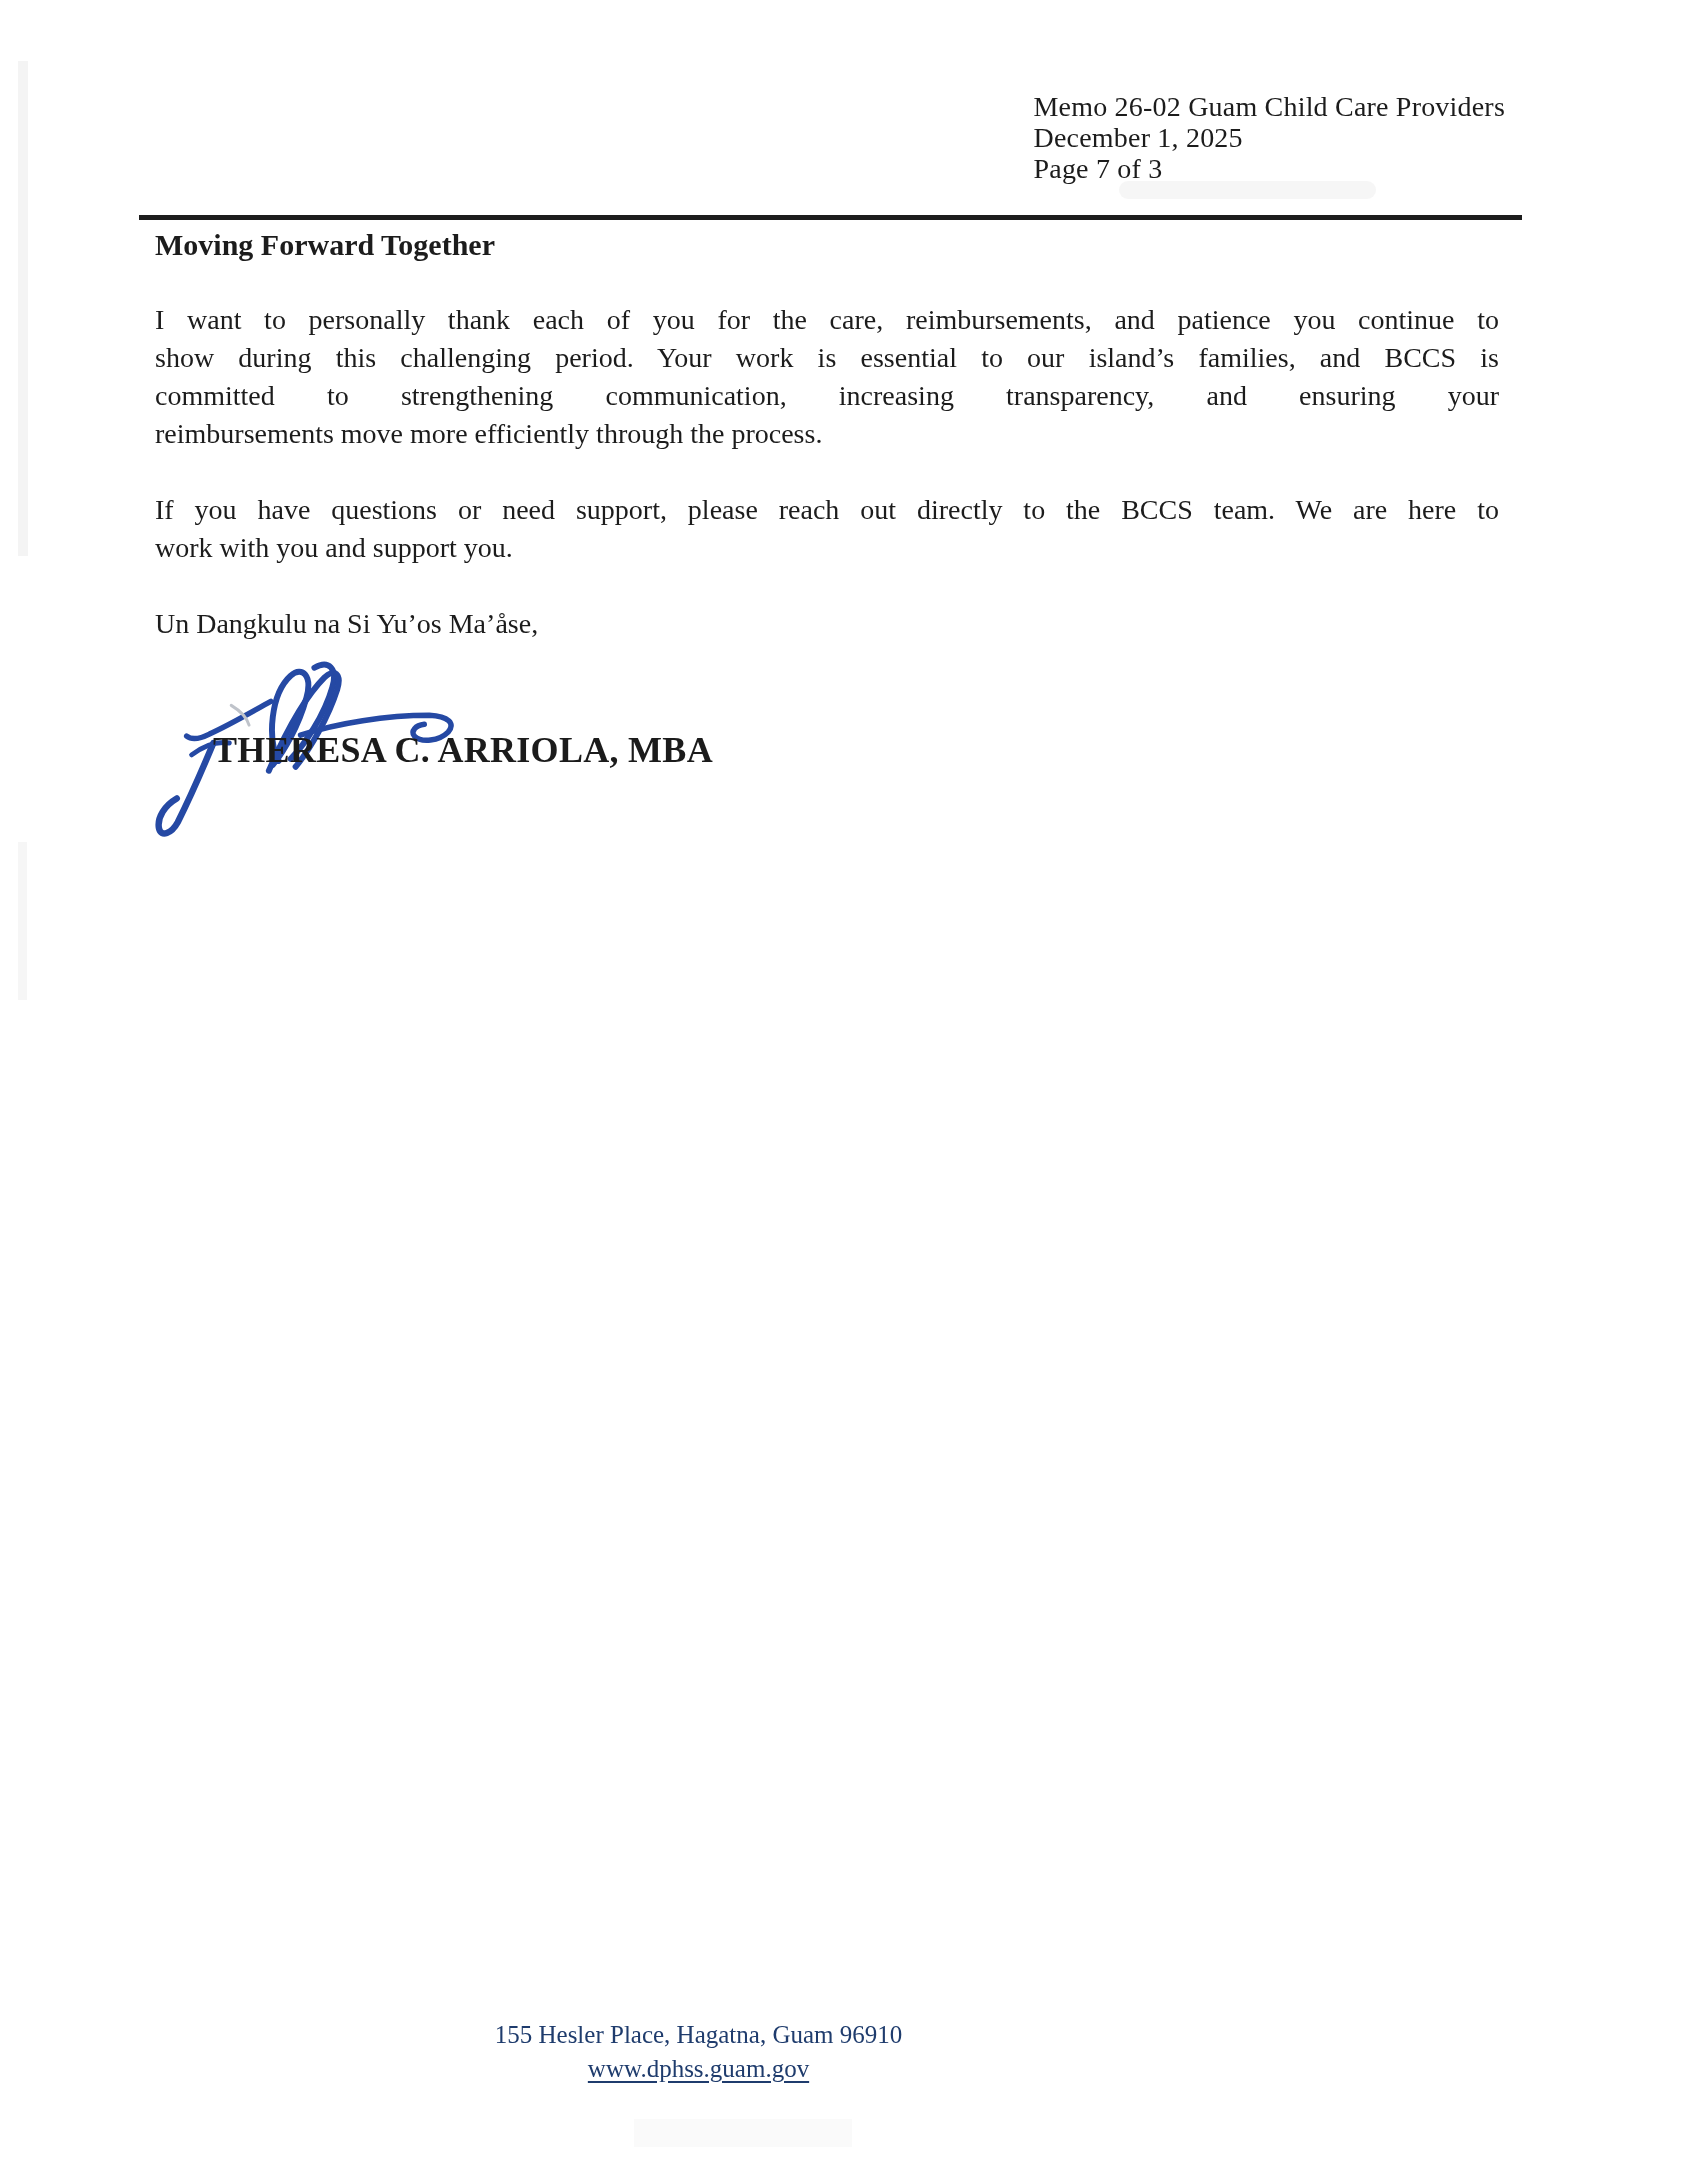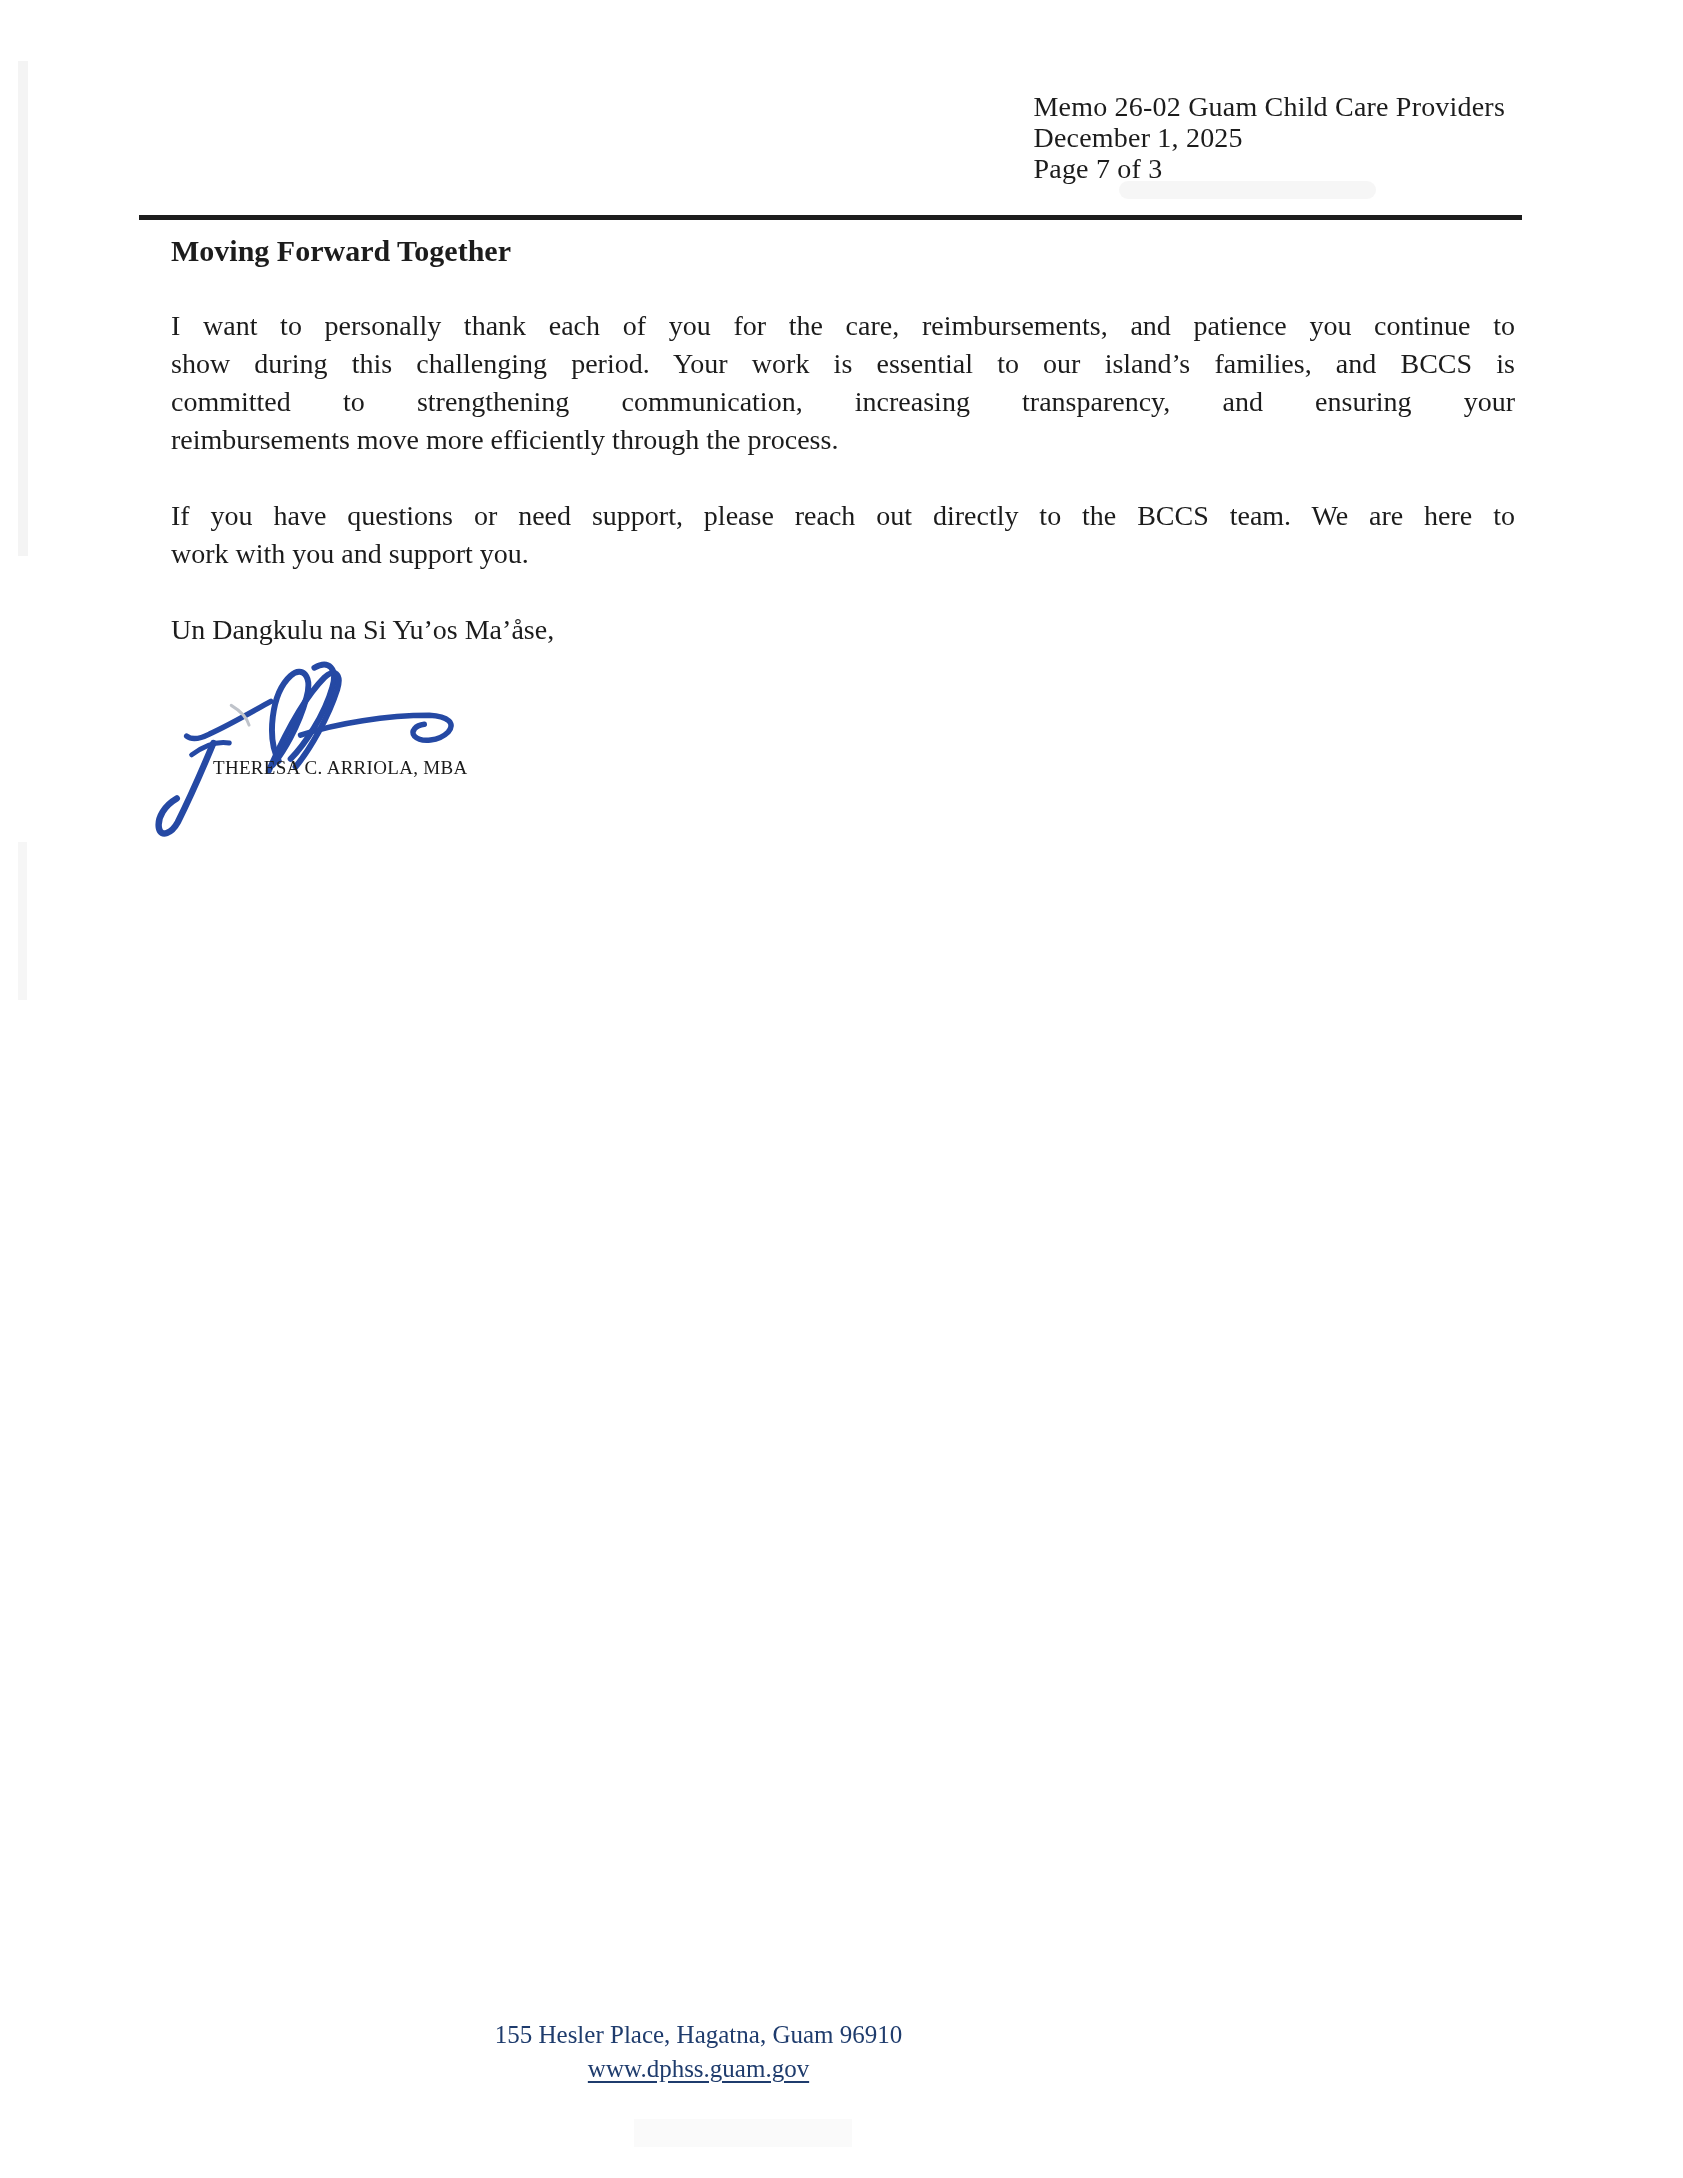--- a/index.html
+++ b/index.html
@@ -26,40 +26,40 @@
     letter-spacing:0.2px;
   }
 
   .rule {
     position:absolute; left:139px; top:215px;
     width:1383px; height:5px;
     background:#1d1d1d;
   }
 
   .content {
-    position:absolute; left:155px; top:232px;
+    position:absolute; left:155px; top:226px;
     width:1344px;
-    font-size:28px; line-height:38px;margin-left:16px;
+    font-size:28px; line-height:38px;
   }
   .heading {
     font-weight:bold; font-size:30px; line-height:38px;
     margin:0 0 37px 0;
   }
   .para { margin:0 0 38px 0; }
   .jline   { text-align:justify; text-align-last:justify; height:38px; }
   .lastline{ text-align:left; height:38px; }
   .closing { margin:0; }
 
   .signature {
     position:absolute; left:134px; top:642px;
     width:342px; height:203px;
   }
   .signer {
-    position:absolute; left:213px; top:749px;
-    font-weight:normal; font-size:19px; line-height:38px;
+    position:absolute; left:213px; top:731px;
+    font-weight:bold; font-size:36px; line-height:38px;
     letter-spacing:0.3px;
     color:#1b1b1b;
   }
 
   .footer {
     position:absolute; left:0; top:2018px; width:1397px;
     text-align:center;
     font-size:25px; line-height:34px;
     color:var(--footer-navy,#1f3c6d);
   }

